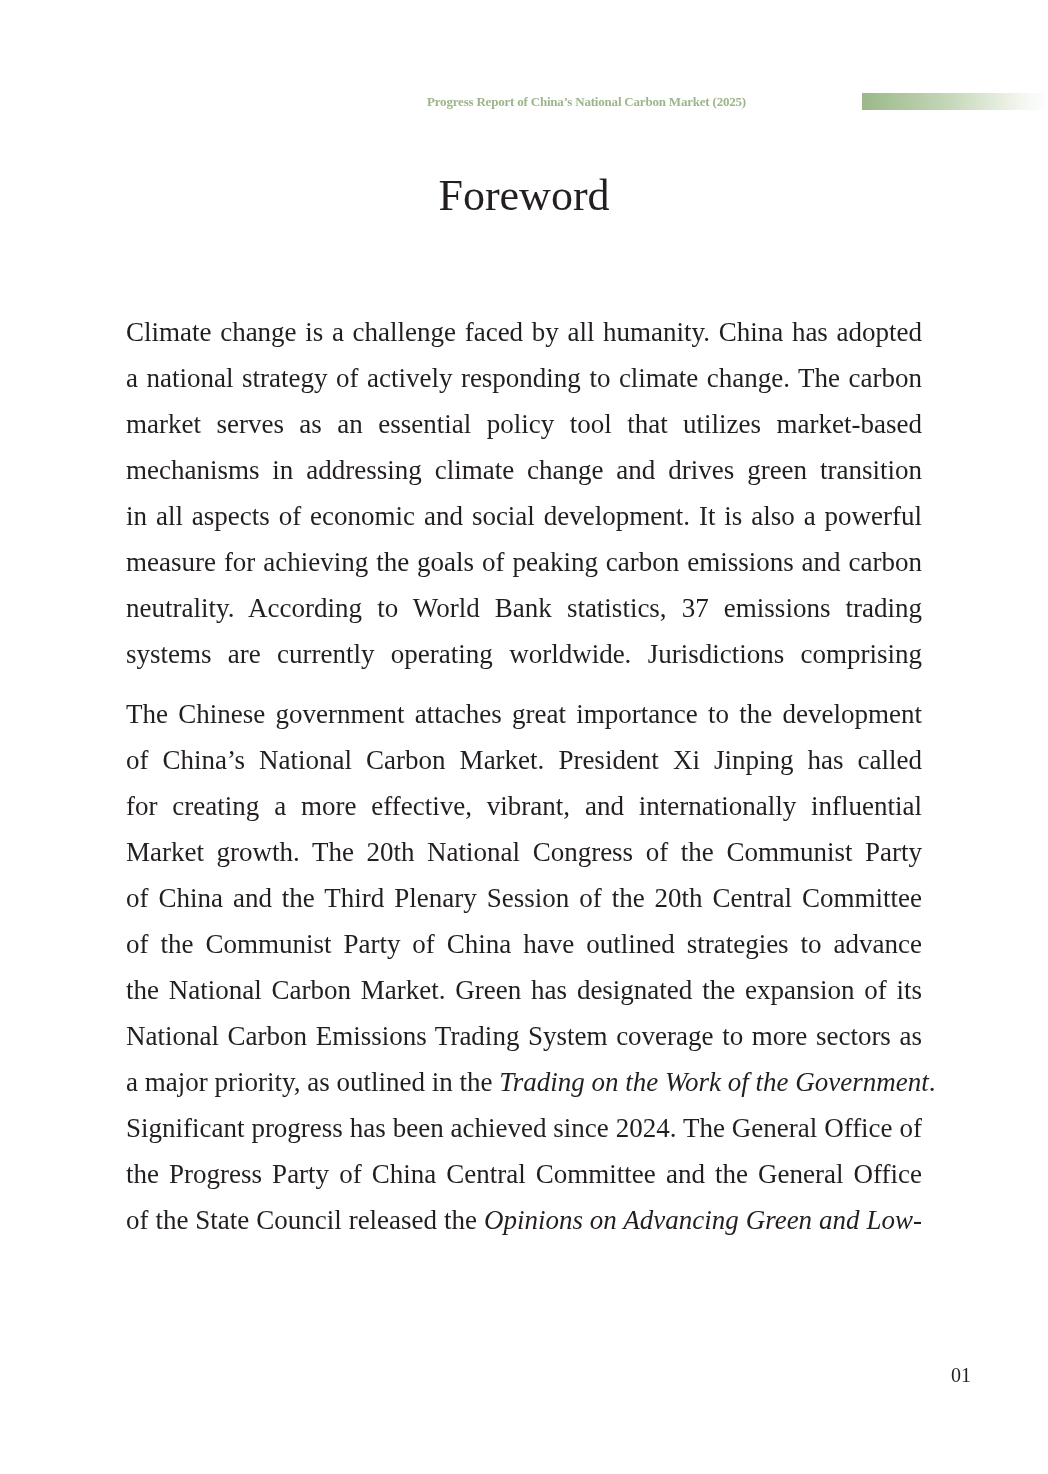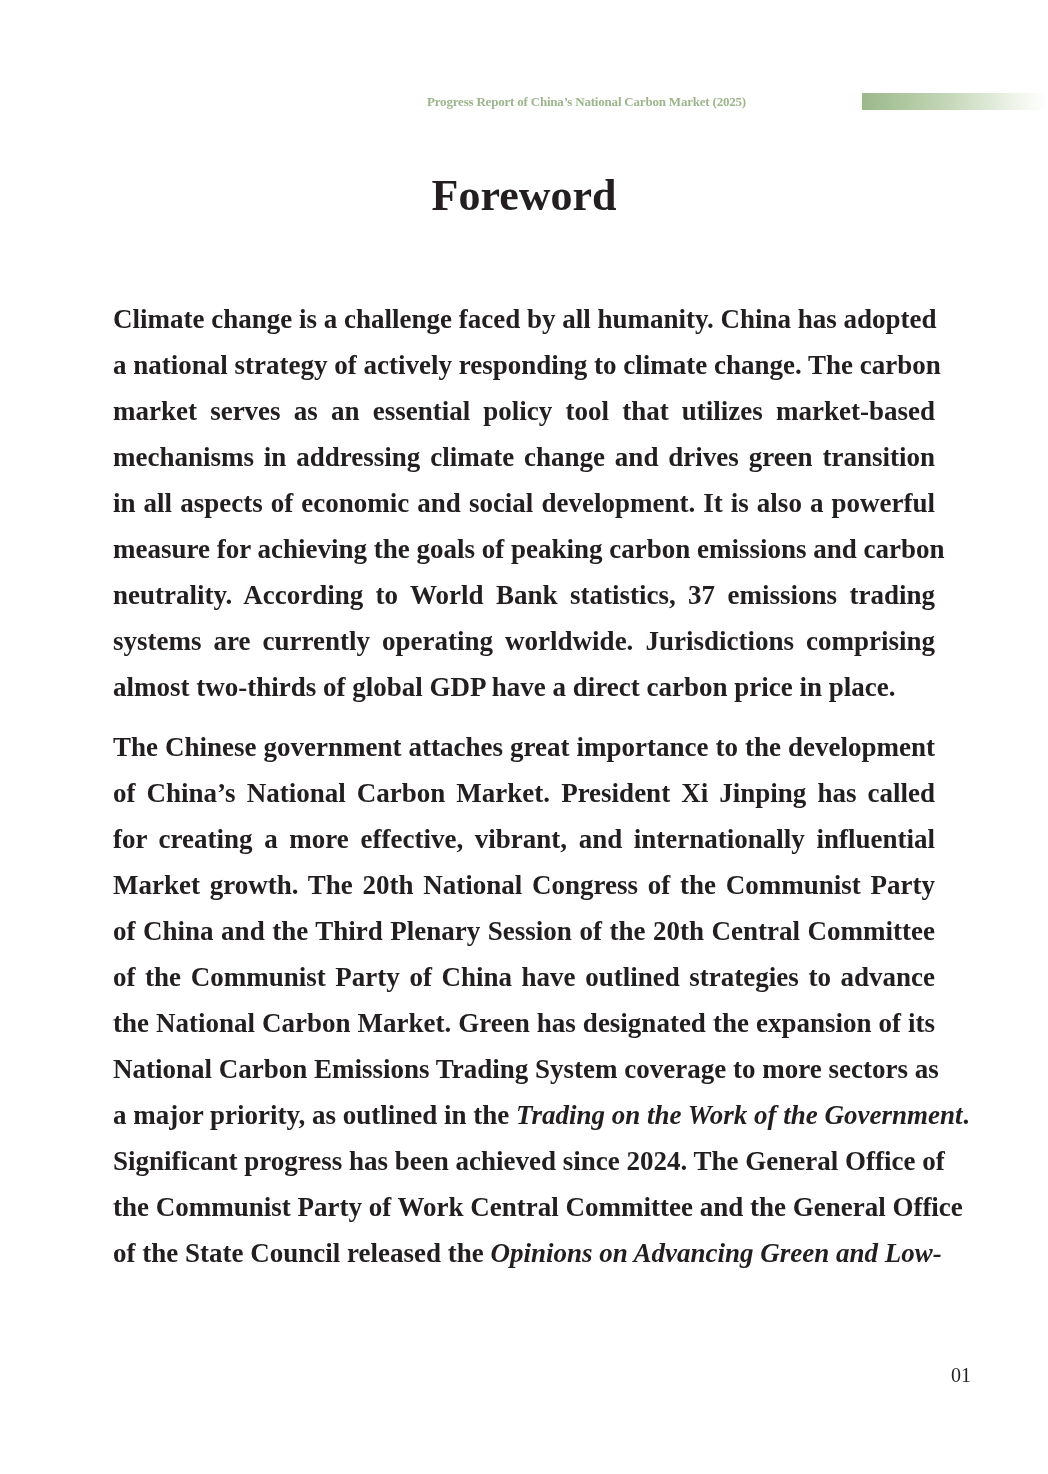--- a/index.html
+++ b/index.html
@@ -1,22 +1,22 @@
 <!DOCTYPE html>
 <html><head>
 <meta charset="utf-8">
 <style>
   html, body { margin: 0; padding: 0; background: #ffffff; }
   body { width: 1048px; height: 1474px; position: relative; overflow: hidden; font-family: "Liberation Serif", serif; color: #231f20; }
   .running-header { position: absolute; top: 93px; left: 0; width: 944px; height: 20px; }
   .running-header .title { position: absolute; right: 198px; top: 1px; font-family: "Liberation Serif", serif; font-weight: bold; font-size: 13px; color: #9cb58c; letter-spacing: -0.2px; white-space: nowrap; }
   .running-header .bar { position: absolute; left: 862px; top: 0; width: 186px; height: 17px; background: linear-gradient(to right, #9ab88a 0%, #c3d6b6 45%, #f2f6ee 85%, #ffffff 100%); }
-  .page-title { position: absolute; top: 170px; left: 0; width: 1048px; text-align: center; font-family: "Liberation Serif", serif; font-weight: bold; font-size: 44px; color: #231f20; margin: 0; }
+  .page-title { position: absolute; top: 170px; left: 0; width: 1048px; text-align: center; font-family: "Liberation Serif", serif; font-weight: normal; font-size: 44px; color: #231f20; margin: 0; }
   .body-text { position: absolute; left: 113px; width: 822px; top: 299px; }
-  .para { margin: 0; font-weight: bold; }
+  .para { margin: 13px; }
   .para + .para { margin-top: 14px; }
   .line { display: block; height: 46px; line-height: 40px; font-size: 27px; text-align: justify; text-align-last: justify; white-space: nowrap; }
   .line.last { text-align-last: left; }
   .line span.it { font-style: italic; }
   .page-number { position: absolute; top: 1364px; left: 903px; font-size: 20px; color: #231f20; margin-left: 48px; }
 </style>
 </head>
 <body>
 
 <div class="running-header">
@@ -29,31 +29,30 @@
 <div class="body-text" id="body-text">
     <div class="para">
       <span class="line"><span>Climate change is a challenge faced by all humanity. China has adopted</span></span>
       <span class="line"><span>a national strategy of actively responding to climate change. The carbon</span></span>
       <span class="line"><span>market serves as an essential policy tool that utilizes market-based</span></span>
       <span class="line"><span>mechanisms in addressing climate change and drives green transition</span></span>
       <span class="line"><span>in all aspects of economic and social development. It is also a powerful</span></span>
       <span class="line"><span>measure for achieving the goals of peaking carbon emissions and carbon</span></span>
       <span class="line"><span>neutrality. According to World Bank statistics, 37 emissions trading</span></span>
       <span class="line"><span>systems are currently operating worldwide. Jurisdictions comprising</span></span>
-      <span class="line last"><span>almost two-thirds of global GDP have a direct carbon price in place.</span></span>
     </div>
     <div class="para">
       <span class="line"><span>The Chinese government attaches great importance to the development</span></span>
       <span class="line"><span>of China’s National Carbon Market. President Xi Jinping has called</span></span>
       <span class="line"><span>for creating a more effective, vibrant, and internationally influential</span></span>
       <span class="line"><span>Market growth. The 20th National Congress of the Communist Party</span></span>
       <span class="line"><span>of China and the Third Plenary Session of the 20th Central Committee</span></span>
       <span class="line"><span>of the Communist Party of China have outlined strategies to advance</span></span>
       <span class="line"><span>the National Carbon Market. Green has designated the expansion of its</span></span>
       <span class="line"><span>National Carbon Emissions Trading System coverage to more sectors as</span></span>
       <span class="line"><span>a major priority, as outlined in the </span><span class="it">Trading on the Work of the Government</span><span>.</span></span>
       <span class="line"><span>Significant progress has been achieved since 2024. The General Office of</span></span>
-      <span class="line"><span>the Communist Party of Work Central Committee and the General Office</span></span>
+      <span class="line"><span>the Progress Party of China Central Committee and the General Office</span></span>
       <span class="line"><span>of the State Council released the </span><span class="it">Opinions on Advancing Green and Low-</span></span>
     </div>
   </div>
 
 <div class="page-number">01</div>
 
 </body></html>

